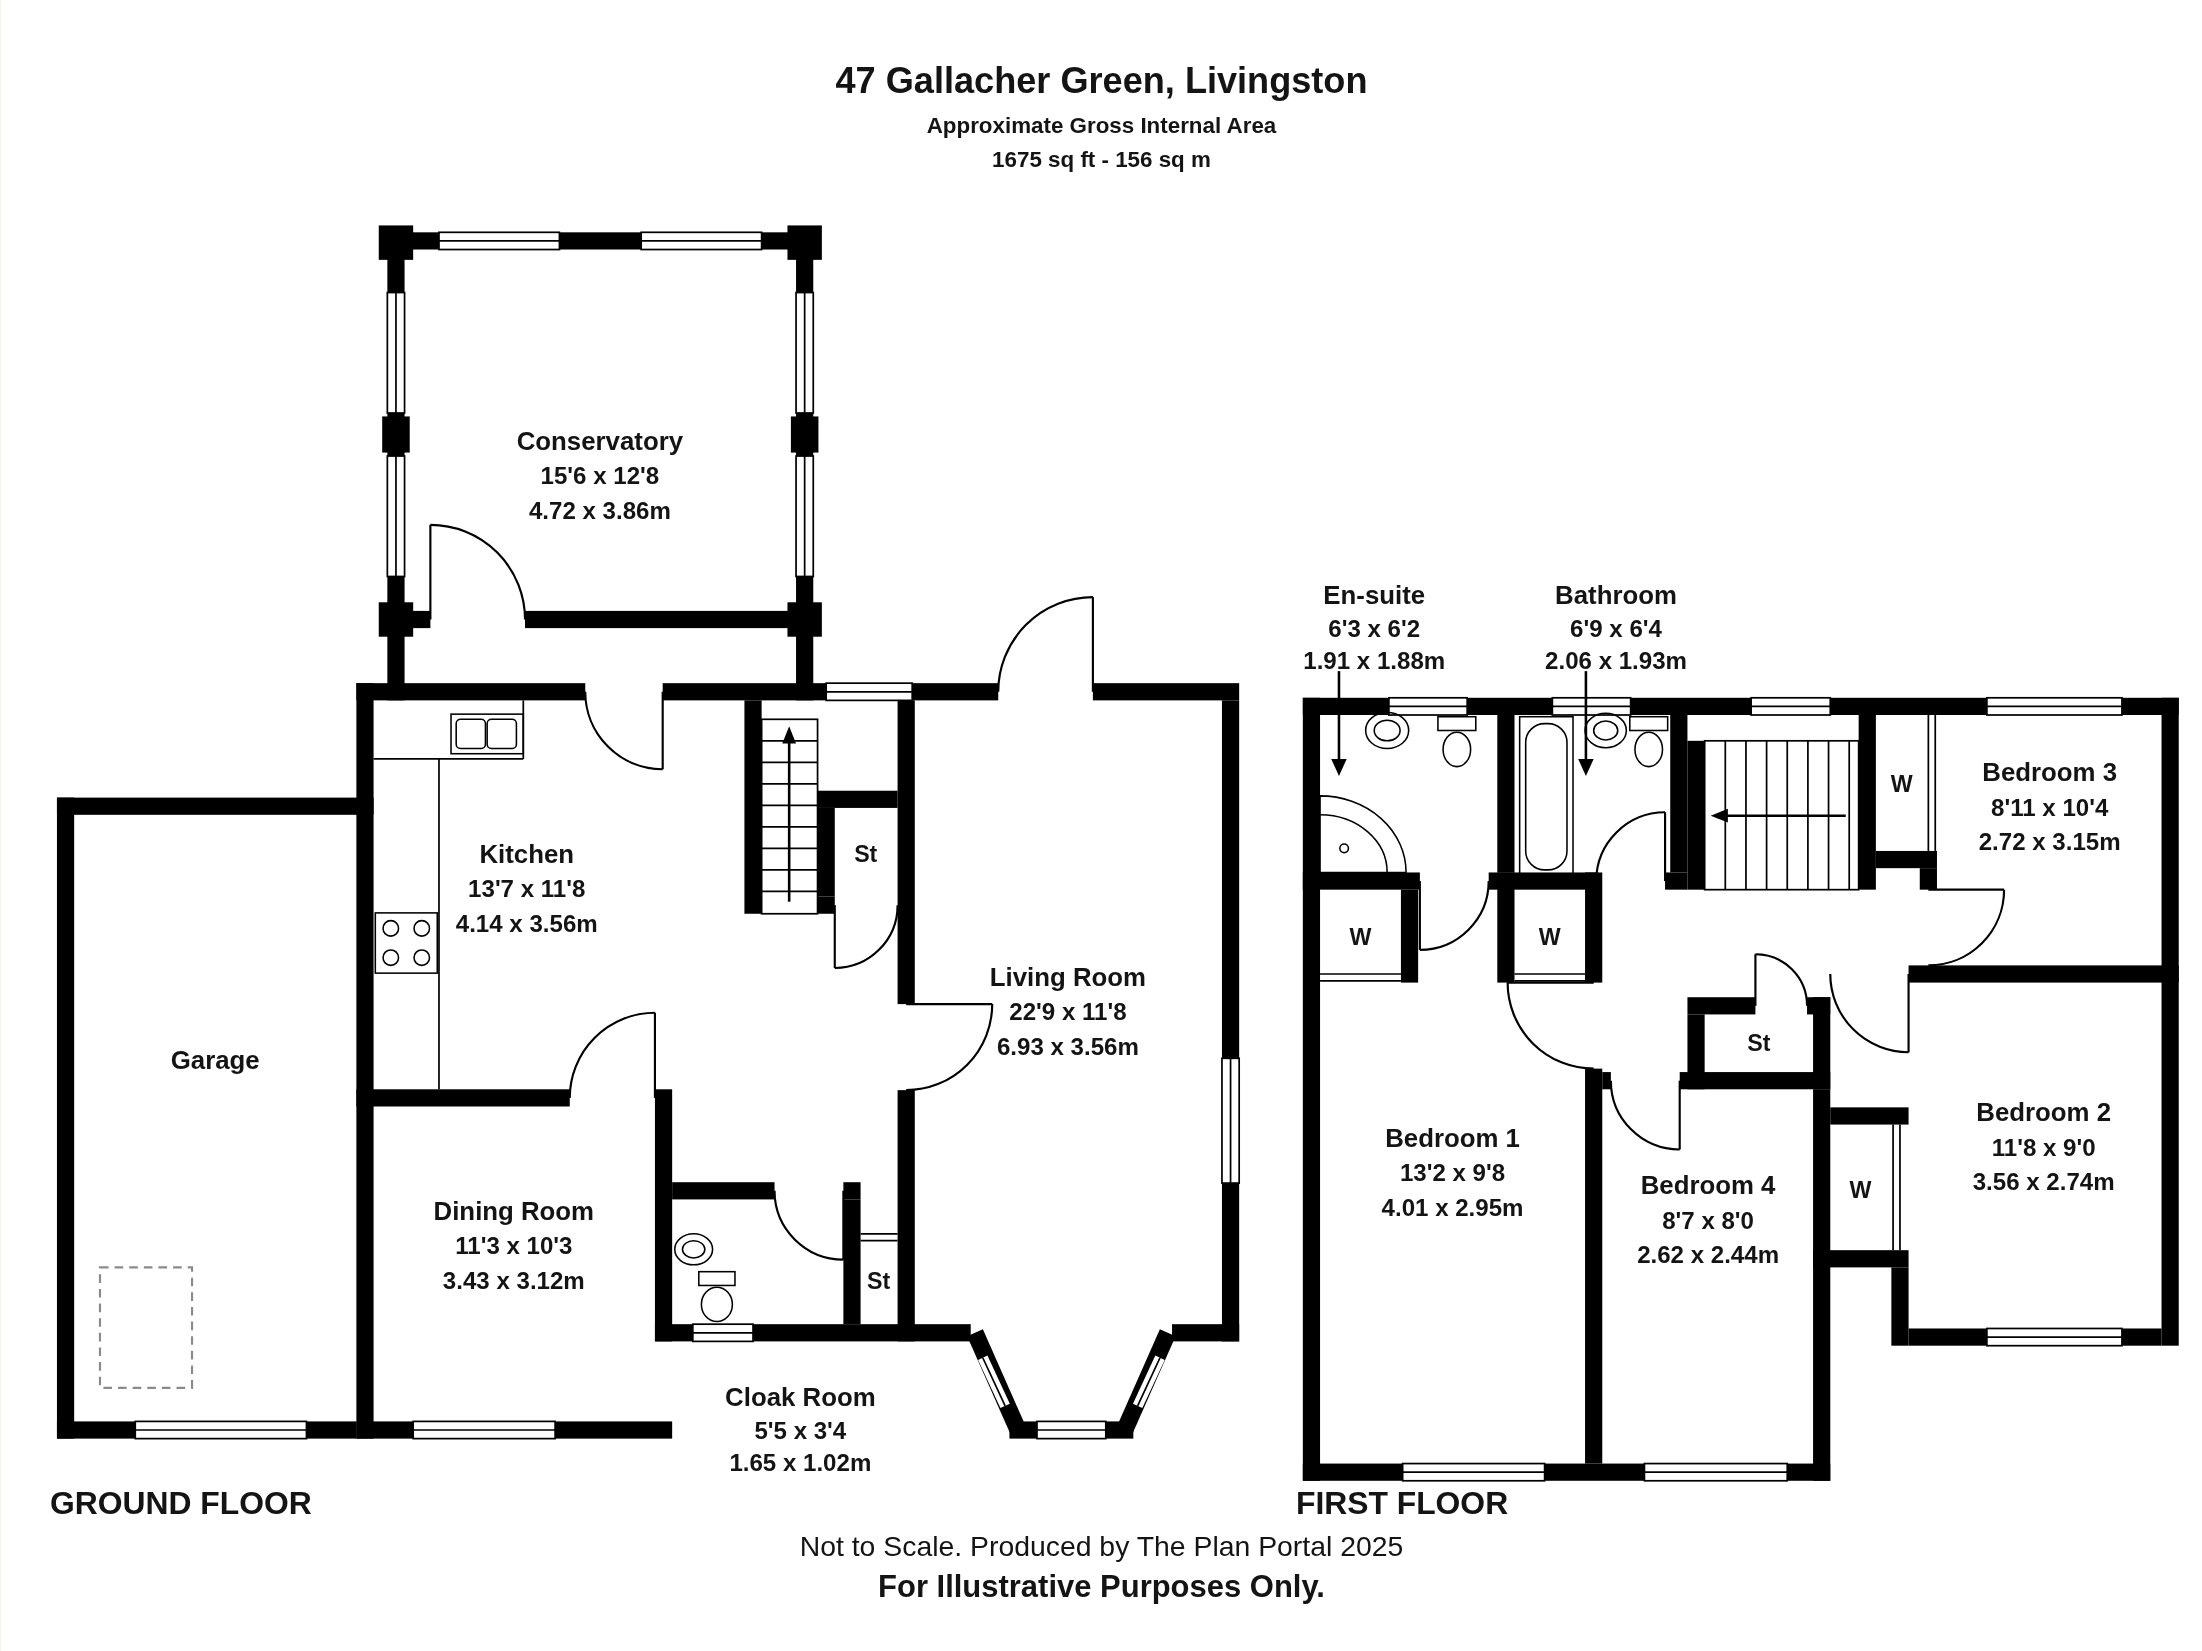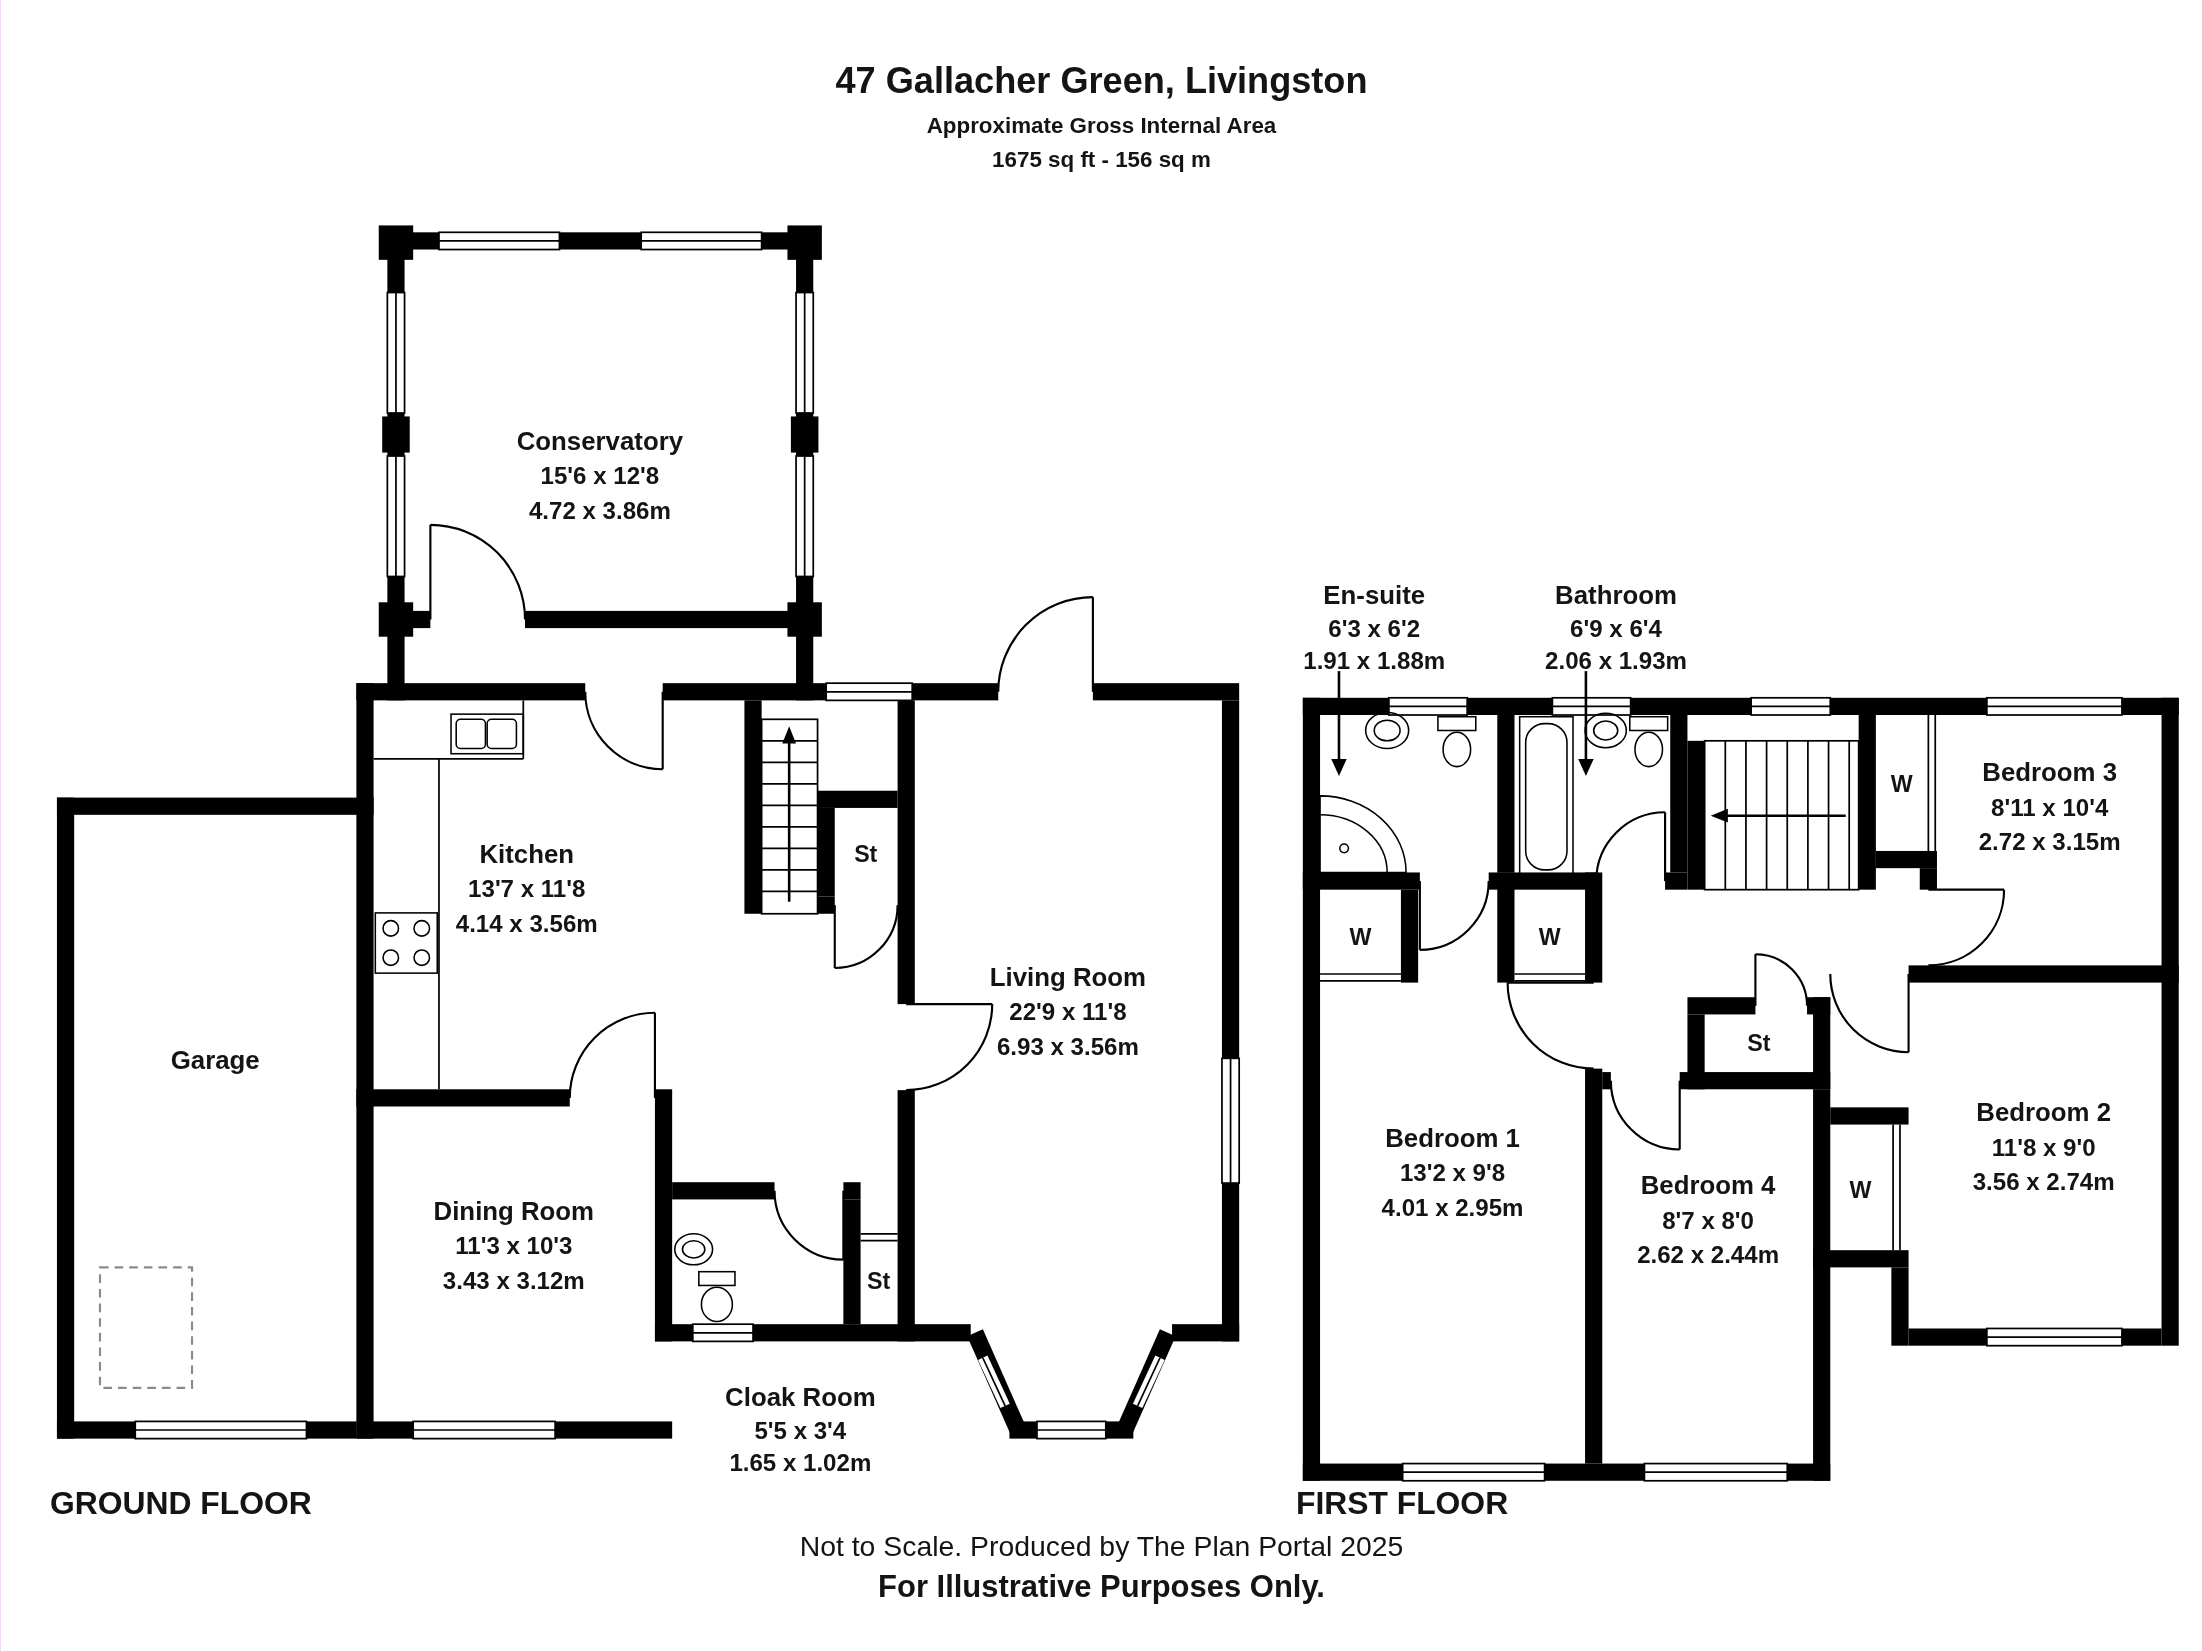--- a/index.html
+++ b/index.html
@@ -1,16 +1,16 @@
 <!DOCTYPE html>
 <html style="font-size:13.8px"><head>
 <meta charset="utf-8">
 <style>
   html,body{margin:0;padding:0;background:#fff;}
-  .page{width:2203px;height:1652px;background:#a21caf;position:relative;font-family:"Liberation Sans",sans-serif;}
+  .page{width:2203px;height:1652px;background:#fca5a5;position:relative;font-family:"Liberation Sans",sans-serif;}
   svg{display:block;}
   .wall{fill:#000000;}
   .wallline{stroke:#000000;stroke-width:20;fill:none;}
   .win{fill:#ffffff;stroke:#000000;stroke-width:2;}
   .wl{stroke:#000000;stroke-width:2;fill:none;}
   .winthick{stroke:#ffffff;stroke-width:12;fill:none;}
   .door{stroke:#000000;stroke-width:2.5;fill:none;}
   .thin{stroke:#000000;stroke-width:2;fill:none;}
   .fixthin{stroke:#000000;stroke-width:1.8;fill:none;}
   .dash{stroke:#8a8a8a;stroke-width:2.5;fill:none;stroke-dasharray:10 7;}

